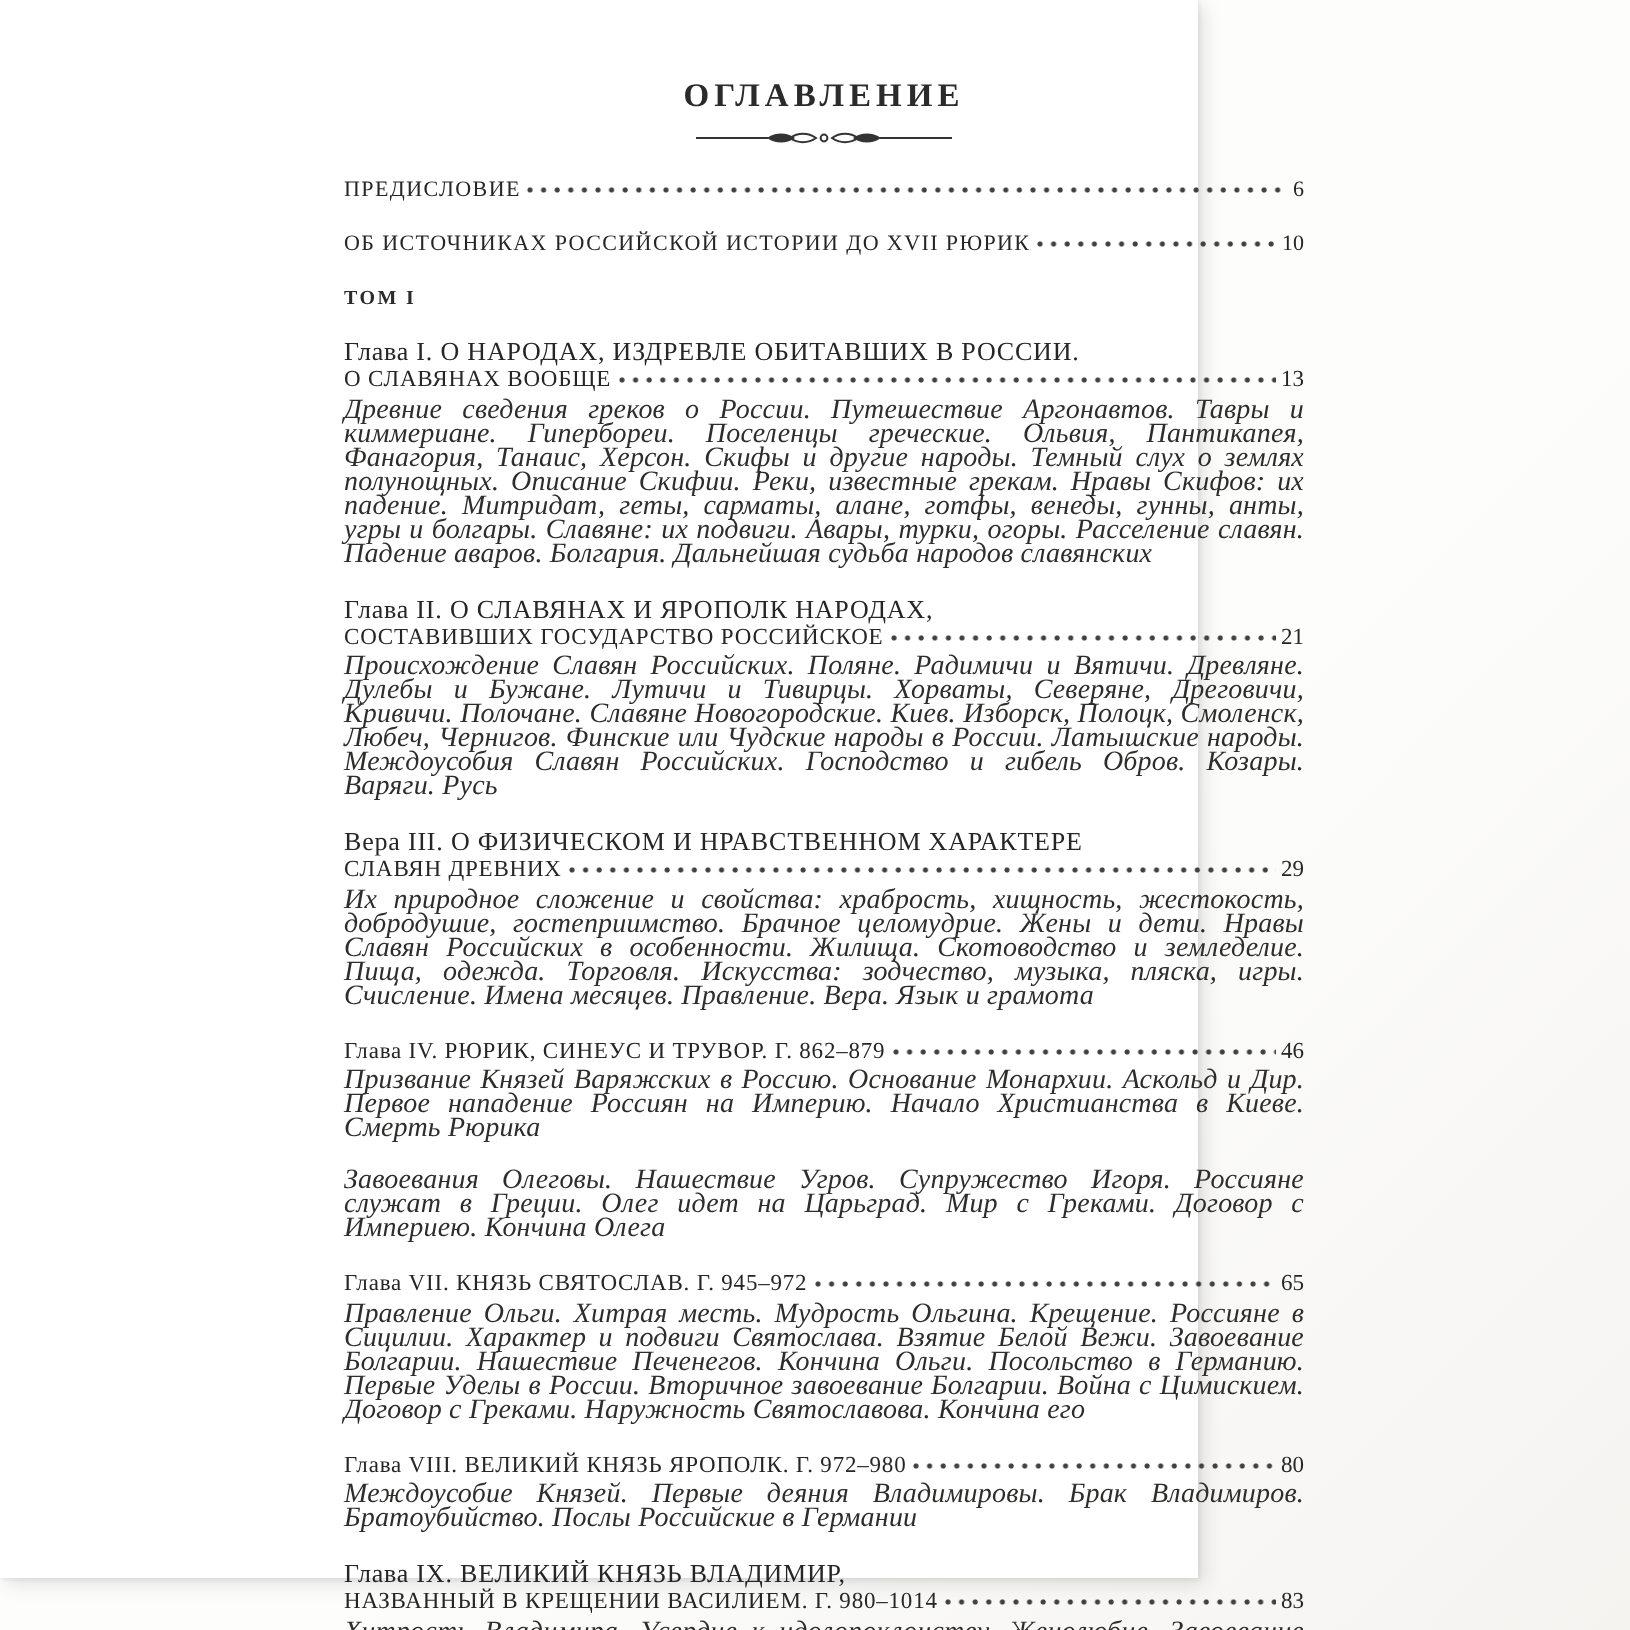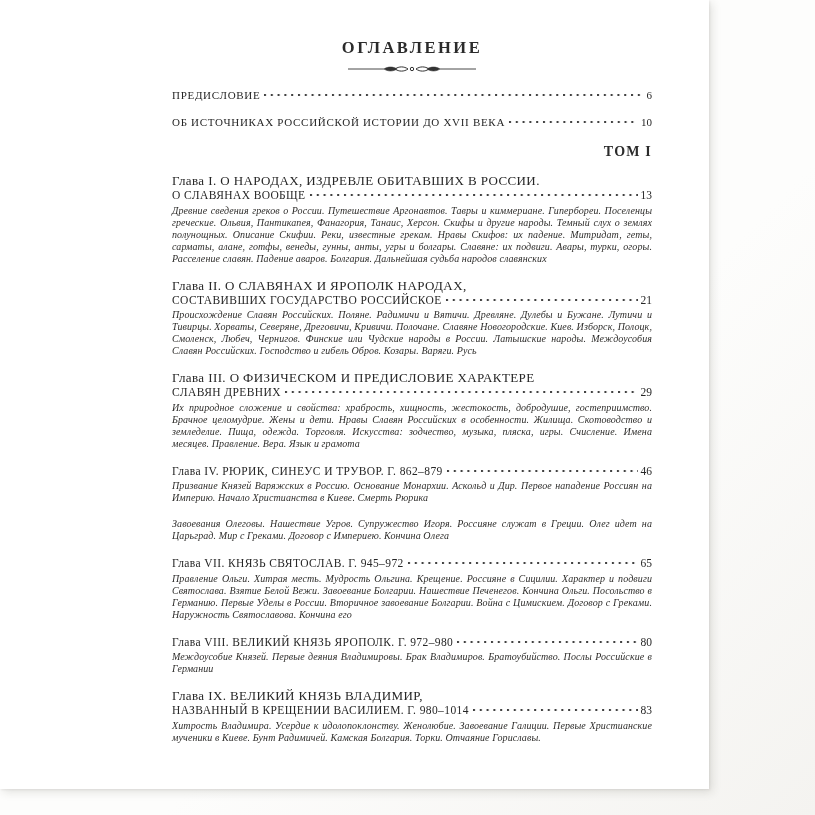--- a/index.html
+++ b/index.html
@@ -13,21 +13,21 @@
     overflow: hidden;
     font-family: "Liberation Serif", "DejaVu Serif", serif;
     color: #262626;
     position: relative;
   }
   
   .sheet {
     position: absolute;
     left: 0;
     top: 0;
-    width: 709px;
+    width: 599px;
     height: 789px;
     background: #ffffff;
     box-shadow: 3px 3px 9px rgba(60,55,45,0.14), 1px 1px 2px rgba(60,55,45,0.08);
   }
   .backdrop-fill {
     position: absolute;
     inset: 0;
     background: linear-gradient(135deg, #fdfdfc 60%, #f4f3f0 100%);
   }
   .content {
@@ -68,37 +68,37 @@
     min-width: 18px;
     height: 9px;
     margin: 0 3px;
     align-self: baseline;
     background-image: radial-gradient(circle at 2px 7px, #414141 1.02px, rgba(0,0,0,0) 1.55px);
     background-size: 6.8px 9px;
     background-repeat: repeat-x;
   }
   .pg { white-space: nowrap; letter-spacing: 0; }
   .volume {
-    text-align: right;
-    font-size: 14px;
+    text-align: left;
+    font-size: 10px;
     font-weight: 700;
     letter-spacing: 1.2px;
     margin: 15px 0 1px 0;
     color: #2b2b2b;
   }
   .chapter { margin-top: 14px; }
   .hline {
     font-size: 13px;
     line-height: 14px;
     letter-spacing: 0.4px;
   }
   .summary {
     margin: 2.5px 0 0 0;
     font-style: italic;
-    font-size: 10px;
+    font-size: 14px;
     line-height: 12px;
     letter-spacing: 0.1px;
     color: #2e2d2b;
     text-align: justify;
   }
 </style>
 </head>
 <body>
 
 <div class="backdrop-fill"></div>
@@ -123,21 +123,21 @@
     </div>
 
     <div class="front-list" id="front-list">
   <div class="toc-line">
     <span class="lbl">ПРЕДИСЛОВИЕ</span>
     <span class="dots"></span>
     <span class="pg">6</span>
   </div>
 
   <div class="toc-line">
-    <span class="lbl">ОБ ИСТОЧНИКАХ РОССИЙСКОЙ ИСТОРИИ ДО XVII ВЕКА</span>
+    <span class="lbl">ОБ ИСТОЧНИКАХ РОССИЙСКОЙ ИСТОРИИ ДО XVII РЮРИК</span>
     <span class="dots"></span>
     <span class="pg">10</span>
   </div>
 </div>
 
     <div class="volume">ТОМ I</div>
 
     <div id="chapters">
   <section class="chapter">
     <div class="pre-lines">
@@ -158,21 +158,21 @@
     <div class="toc-line">
       <span class="lbl">СОСТАВИВШИХ ГОСУДАРСТВО РОССИЙСКОЕ</span>
       <span class="dots"></span>
       <span class="pg">21</span>
     </div>
     <p class="summary">Происхождение Славян Российских. Поляне. Радимичи и Вятичи. Древляне. Дулебы и Бужане. Лутичи и Тивирцы. Хорваты, Северяне, Дреговичи, Кривичи. Полочане. Славяне Новогородские. Киев. Изборск, Полоцк, Смоленск, Любеч, Чернигов. Финские или Чудские народы в России. Латышские народы. Междоусобия Славян Российских. Господство и гибель Обров. Козары. Варяги. Русь</p>
   </section>
 
   <section class="chapter">
     <div class="pre-lines">
-            <div class="hline">Глава III. О ФИЗИЧЕСКОМ И ПРЕДИСЛОВИЕ ХАРАКТЕРЕ</div>
+            <div class="hline">Вера III. О ФИЗИЧЕСКОМ И НРАВСТВЕННОМ ХАРАКТЕРЕ</div>
           </div>
     <div class="toc-line">
       <span class="lbl">СЛАВЯН ДРЕВНИХ</span>
       <span class="dots"></span>
       <span class="pg">29</span>
     </div>
     <p class="summary">Их природное сложение и свойства: храбрость, хищность, жестокость, добродушие, гостеприимство. Брачное целомудрие. Жены и дети. Нравы Славян Российских в особенности. Жилища. Скотоводство и земледелие. Пища, одежда. Торговля. Искусства: зодчество, музыка, пляска, игры. Счисление. Имена месяцев. Правление. Вера. Язык и грамота</p>
   </section>
 
   <section class="chapter">

